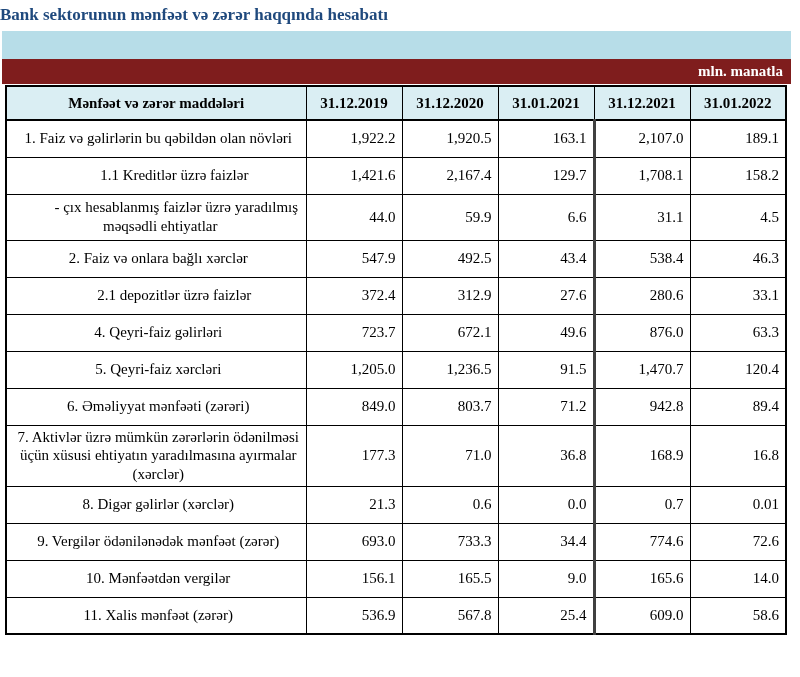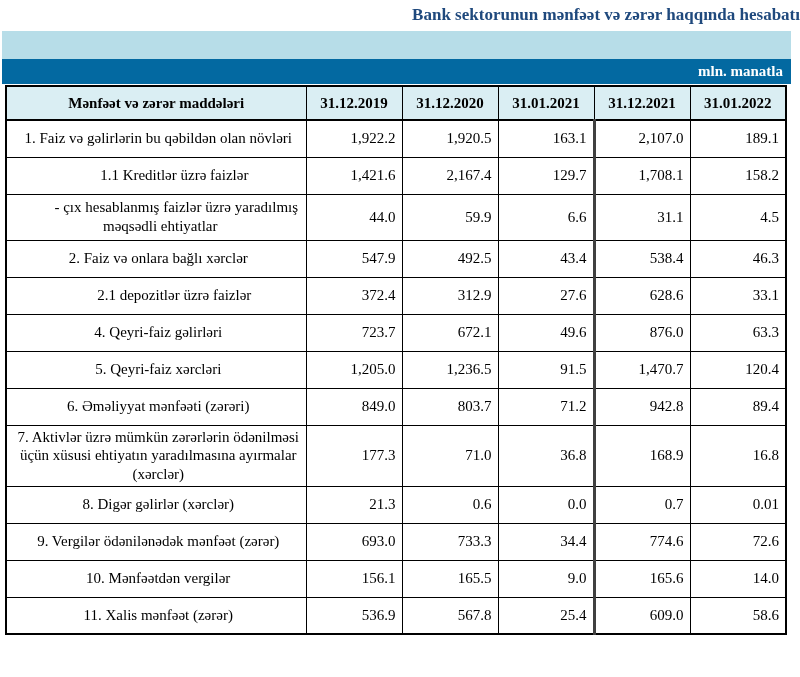--- a/index.html
+++ b/index.html
@@ -5,35 +5,35 @@
   html, body { margin: 0; padding: 0; background: #ffffff; }
   body {
     width: 800px; height: 677px;
     font-family: "Liberation Serif", "DejaVu Serif", serif;
     color: #000;
     position: relative;
     overflow: hidden;
   }
   .title {
     margin: 0;
-    padding: 5px 0 6px 0;
-    text-align: right;
+    padding: 5px 13px 6px 0;
+    text-align: left;
     font-size: 17px;
     font-weight: bold;
     color: #1F497D;
   }
   .band-light {
     height: 28px;
     margin: 0 9px 0 2px;
     background: #B7DDE8;
   }
   .band-teal {
     height: 25px;
     margin: 0 9px 0 2px;
-    background: #0369a1;
+    background: #7f1d1d;
     color: #ffffff;
     font-weight: bold;
     font-size: 15px;
     text-align: right;
     line-height: 25px;
     padding-right: 8px;
     box-sizing: border-box;
   }
   table.report {
     border-collapse: collapse;
@@ -134,21 +134,21 @@
       <td class="num">492.5</td>
       <td class="num">43.4</td>
       <td class="num thick">538.4</td>
       <td class="num">46.3</td>
     </tr>
     <tr>
       <td class="label indent-1">2.1 depozitlər üzrə faizlər</td>
       <td class="num">372.4</td>
       <td class="num">312.9</td>
       <td class="num">27.6</td>
-      <td class="num thick">628.6</td>
+      <td class="num thick">280.6</td>
       <td class="num">33.1</td>
     </tr>
     <tr>
       <td class="label">4. Qeyri-faiz gəlirləri</td>
       <td class="num">723.7</td>
       <td class="num">672.1</td>
       <td class="num">49.6</td>
       <td class="num thick">876.0</td>
       <td class="num">63.3</td>
     </tr>

